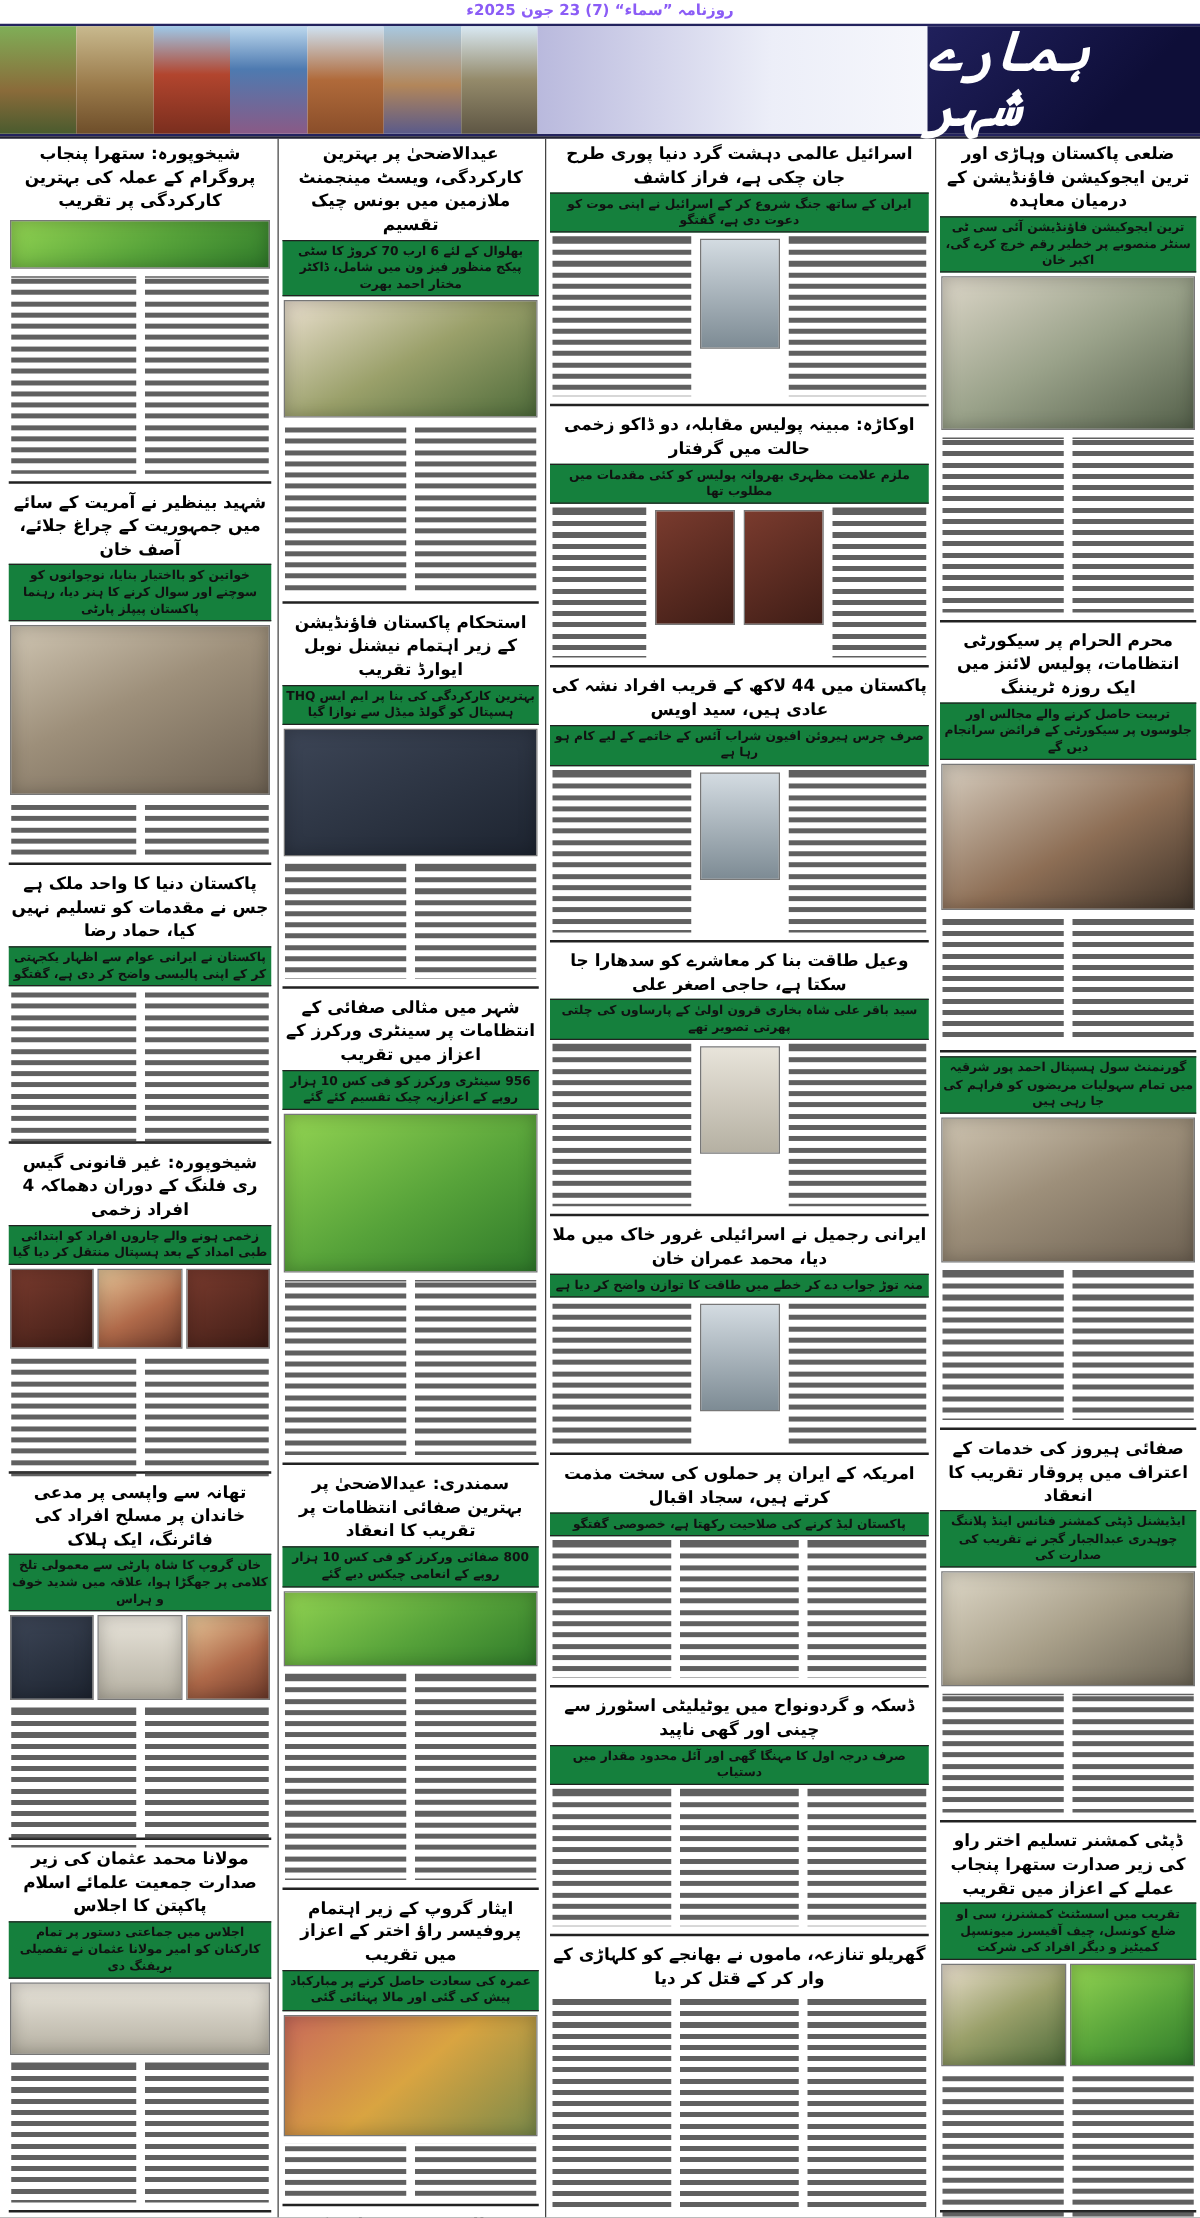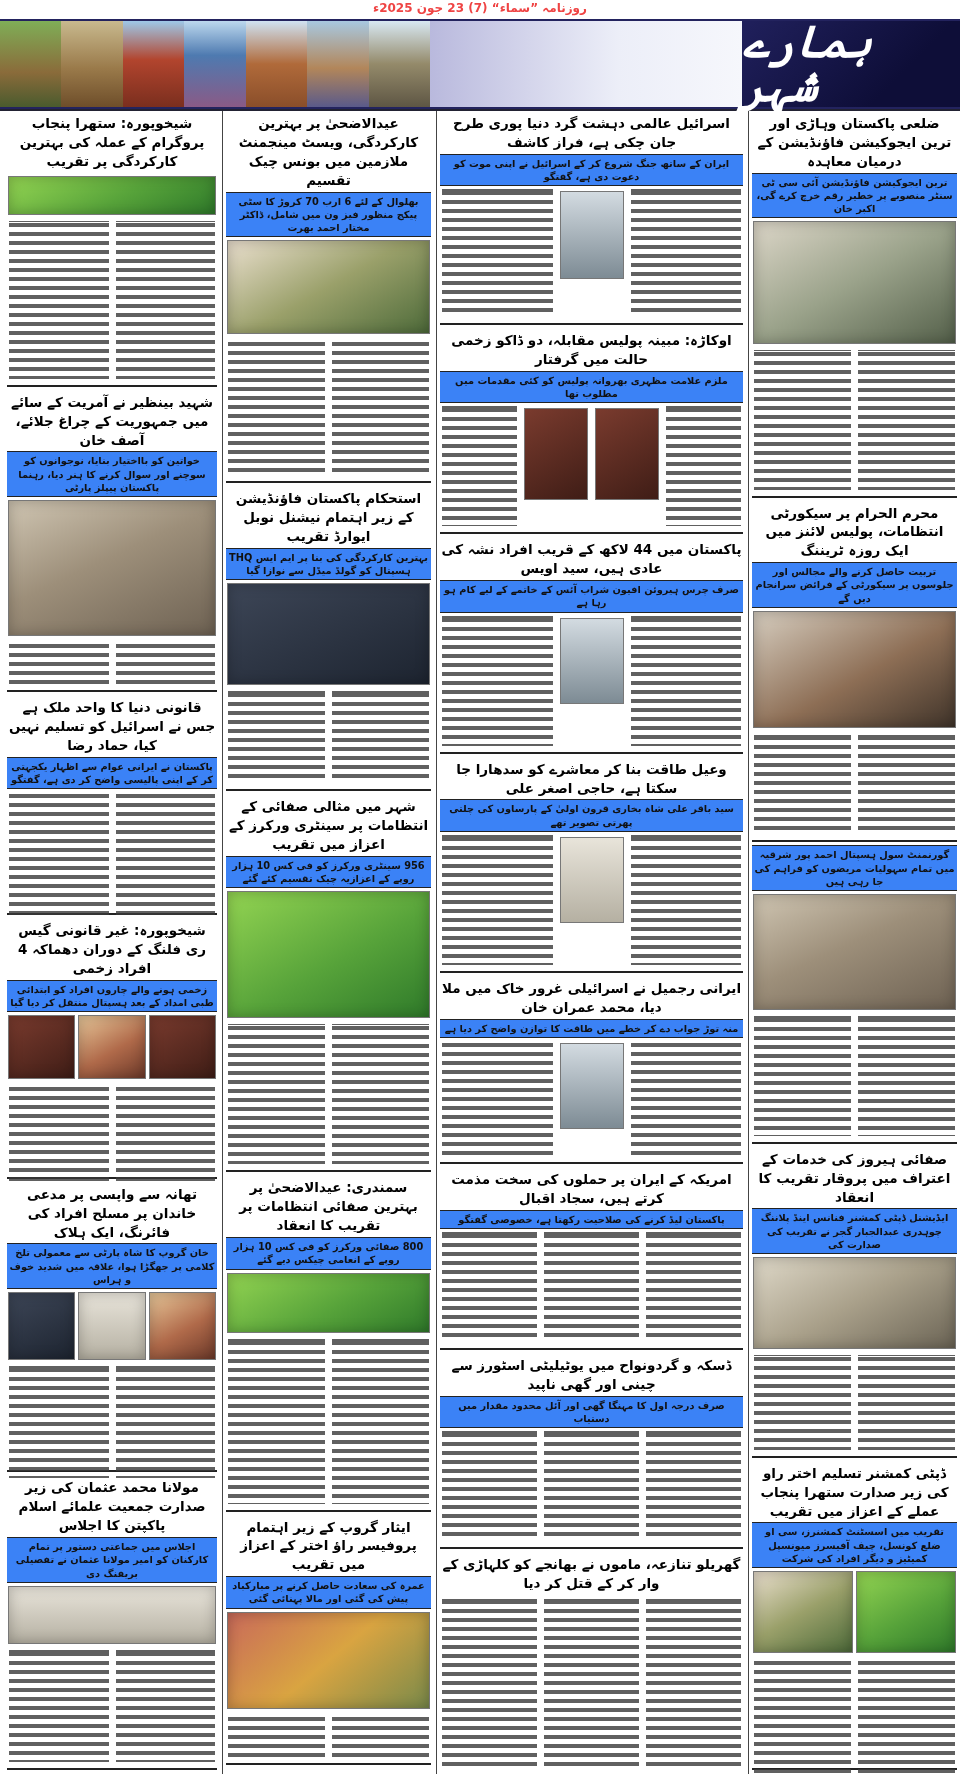--- a/index.html
+++ b/index.html
@@ -1,19 +1,19 @@
 <!DOCTYPE html>
 <html lang="ur" dir="rtl"><head>
 <meta charset="utf-8">
 <style>
   html,body{margin:0;padding:0;background:#888;}
   .sheet{width:960px;height:1774px;margin:0 auto;background:#fff;overflow:hidden;
          font-family:"DejaVu Sans",sans-serif;direction:rtl;position:relative;}
   
-  .dateline{height:18px;text-align:center;font-size:12px;font-weight:bold;color:#ef4444;
+  .dateline{height:18px;text-align:center;font-size:12px;font-weight:bold;color:#8b5cf6;
             padding-top:1px;letter-spacing:.2px;}
   .masthead{height:86px;display:flex;direction:ltr;border-top:2px solid #23235e;
             border-bottom:2px solid #23235e;}
   .montage{width:430px;display:flex;}
   .montage div{flex:1;}
   .m1{background:linear-gradient(#7fae57,#8a6b3a 60%,#4a5b2e);}
   .m2{background:linear-gradient(#c8b98e,#9a7a4a 55%,#6e4e2a);}
   .m3{background:linear-gradient(#9ec8e8,#b2452e 45%,#7a2e1e);}
   .m4{background:linear-gradient(#bcd8ee,#4e7ab0 40%,#8a5a86);}
   .m5{background:linear-gradient(#cfe2f2,#b06a3a 50%,#8a4e2a);}
@@ -30,21 +30,21 @@
   .col{display:flex;flex-direction:column;overflow:hidden;border-left:1px solid #444;
        padding:0 3px;}
   .col:last-child{border-left:none;}
   
   .art{display:flex;flex-direction:column;border-bottom:2px solid #222;
        padding-bottom:3px;margin-bottom:3px;min-height:0;}
   .art.last{flex:1;border-bottom:none;}
   .hl{font-size:13.5px;font-weight:bold;color:#000;text-align:center;line-height:1.4;
       padding:3px 1px 2px;}
   .sh{font-size:9.8px;font-weight:bold;color:#111;text-align:center;line-height:1.35;
-      background:#3b82f6;border-top:1.5px solid #222;border-bottom:1.5px solid #222;
+      background:#15803d;border-top:1.5px solid #222;border-bottom:1.5px solid #222;
       padding:2px 2px;}
   .ph{margin:3px 1px;border:1px solid #777;box-shadow:inset 0 0 14px rgba(0,0,0,.25);}
   .ph-row{display:flex;gap:3px;margin:3px 1px;}
   .ph-row .ph{flex:1;margin:0;}
   .body{display:flex;gap:7px;margin:3px 2px;flex:0 0 auto;}
   .body.grow{flex:1 1 auto;}
   .tx{flex:1;opacity:.8;background-image:repeating-linear-gradient(to bottom,#383838 0 4px,transparent 4px 9px);
       background-position:0 2px;}
   .port{width:62px;flex:0 0 62px;border:1px solid #777;align-self:flex-start;margin-top:2px;}
   
@@ -287,21 +287,21 @@
       <article class="art">
         <div class="hl">شہید بینظیر نے آمریت کے سائے میں جمہوریت کے چراغ جلائے، آصف خان</div>
         <div class="sh">خواتین کو بااختیار بنایا، نوجوانوں کو سوچنے اور سوال کرنے کا ہنر دیا، رہنما پاکستان پیپلز پارٹی</div>
         <div class="ph g-room" style="height:148px"></div>
         <div class="body" style="height:42px">
             <div class="tx"></div>
             <div class="tx"></div>
           </div>
       </article>
       <article class="art">
-        <div class="hl">قانونی دنیا کا واحد ملک ہے جس نے اسرائیل کو تسلیم نہیں کیا، حماد رضا</div>
+        <div class="hl">پاکستان دنیا کا واحد ملک ہے جس نے مقدمات کو تسلیم نہیں کیا، حماد رضا</div>
         <div class="sh">پاکستان نے ایرانی عوام سے اظہار یکجہتی کر کے اپنی پالیسی واضح کر دی ہے، گفتگو</div>
         <div class="body" style="height:125px">
             <div class="tx"></div>
             <div class="tx"></div>
           </div>
       </article>
       <article class="art">
         <div class="hl">شیخوپورہ: غیر قانونی گیس ری فلنگ کے دوران دھماکہ 4 افراد زخمی</div>
         <div class="sh">زخمی ہونے والے چاروں افراد کو ابتدائی طبی امداد کے بعد ہسپتال منتقل کر دیا گیا</div>
         <div class="ph-row">

